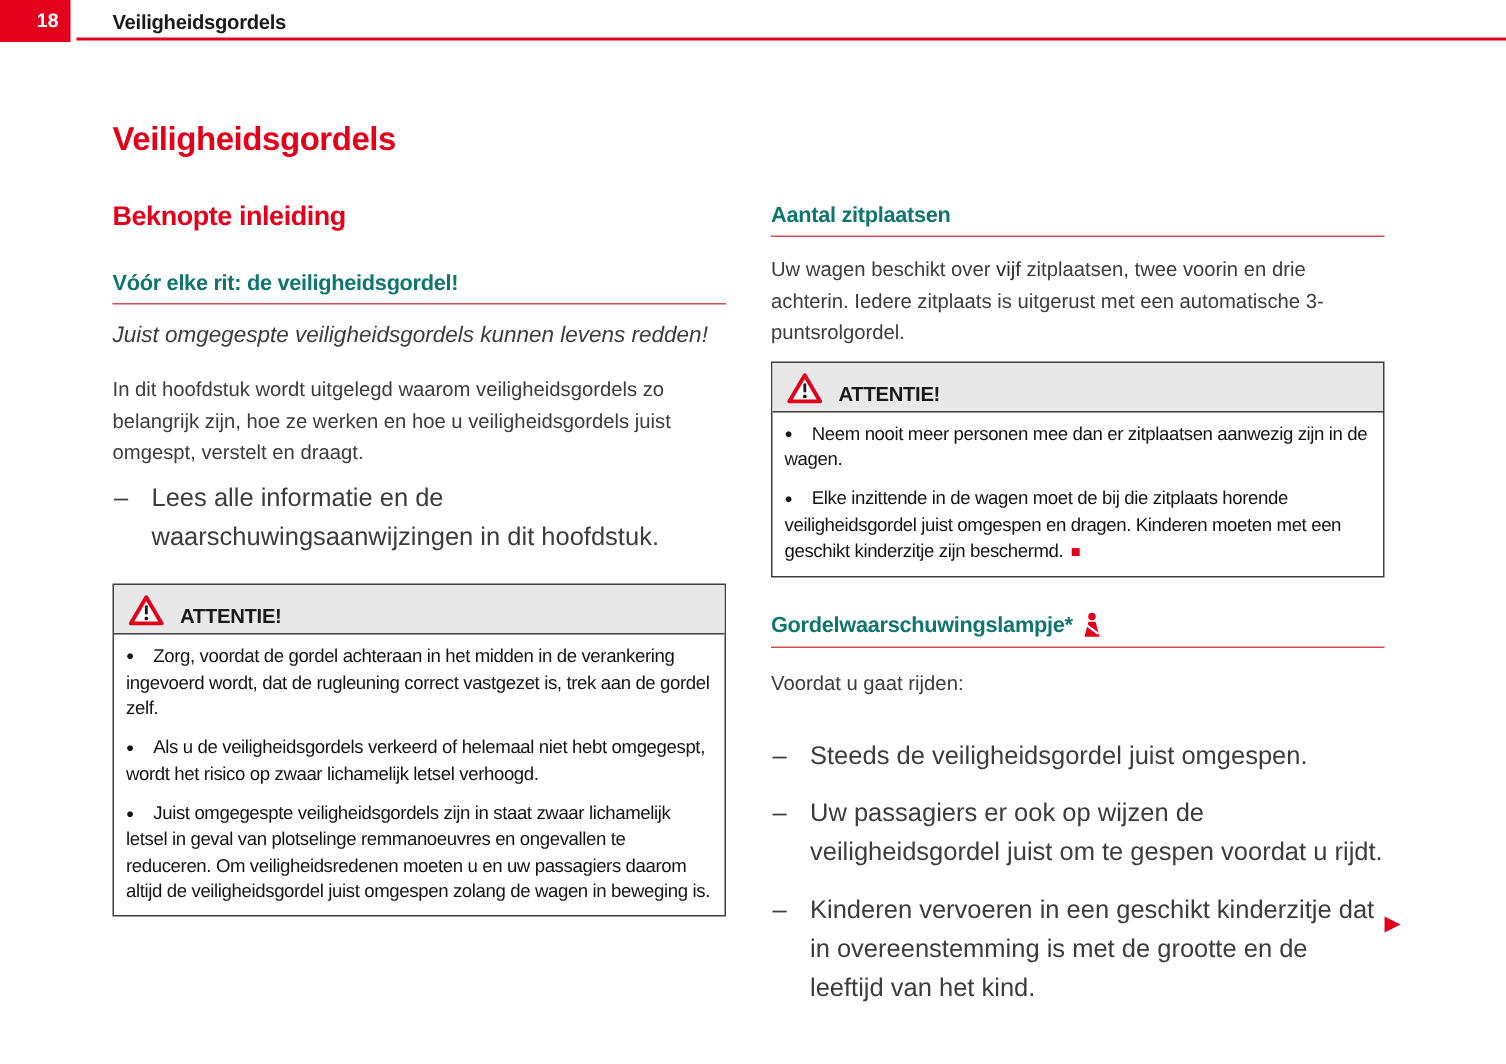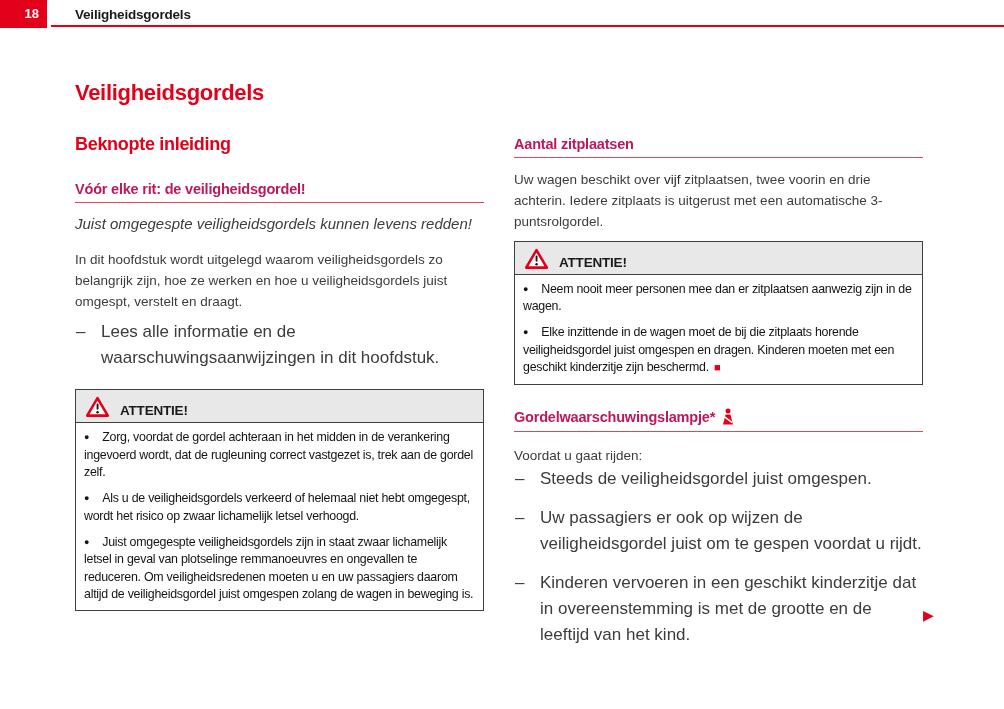--- a/index.html
+++ b/index.html
@@ -25,21 +25,21 @@
     letter-spacing:-0.3px;
   }
   
   .col{position:absolute;width:409px;color:#3c3c3c;}
   .col-left{left:75px;top:134px;}
   .col-right{left:514px;top:136px;}
   .h2{
     font-size:18px;font-weight:bold;color:#e2001a;margin:0 0 0 0;letter-spacing:-0.3px;
   }
   .h3{
-    font-size:14.5px;font-weight:bold;color:#be185d;margin:0;letter-spacing:-0.2px;
+    font-size:14.5px;font-weight:bold;color:#0f766e;margin:0;letter-spacing:-0.2px;
     padding-bottom:5px;border-bottom:1.5px solid #db4a52;
     display:flex;align-items:center;gap:6px;text-align:center;
   }
   .lead-italic{
     font-style:italic;font-size:15px;color:#3c3c3c;margin:10px 0 0 0;line-height:1.45;
   }
   .body-p{font-size:13.5px;line-height:1.55;margin:15px 0 0 0;}
   .intro-p{font-size:13.5px;line-height:1.55;margin:14px 0 0 0;}
   .dash-list{margin:6px 0 0 0;}
   .dash-item{
@@ -155,21 +155,21 @@
           <circle cx="7" cy="3" r="2.5" fill="#e2001a"></circle>
           <path d="M4.6 6.5 L9.4 6.5 L12 16.5 L2 16.5 Z" fill="#e2001a"></path>
           <line x1="3.2" y1="8.6" x2="11.2" y2="14.6" stroke="#ffffff" stroke-width="1.6"></line>
         </svg>
       </span>
     </h3>
 
 
     <p class="intro-p">Voordat u gaat rijden:</p>
 
-    <div class="dash-list" style="margin-top:0;">
+    <div class="dash-list" style="margin-top:24px;">
       <div class="dash-item">Steeds de veiligheidsgordel juist omgespen.</div>
       <div class="dash-item">Uw passagiers er ook op wijzen de veiligheidsgordel juist om te gespen voordat u rijdt.</div>
       <div class="dash-item">Kinderen vervoeren in een geschikt kinderzitje dat in overeenstemming is met de grootte en de leeftijd van het kind.</div>
     </div>
   </div>
 
   <div class="continuation-arrow">▶</div>
 
 </div>
 

